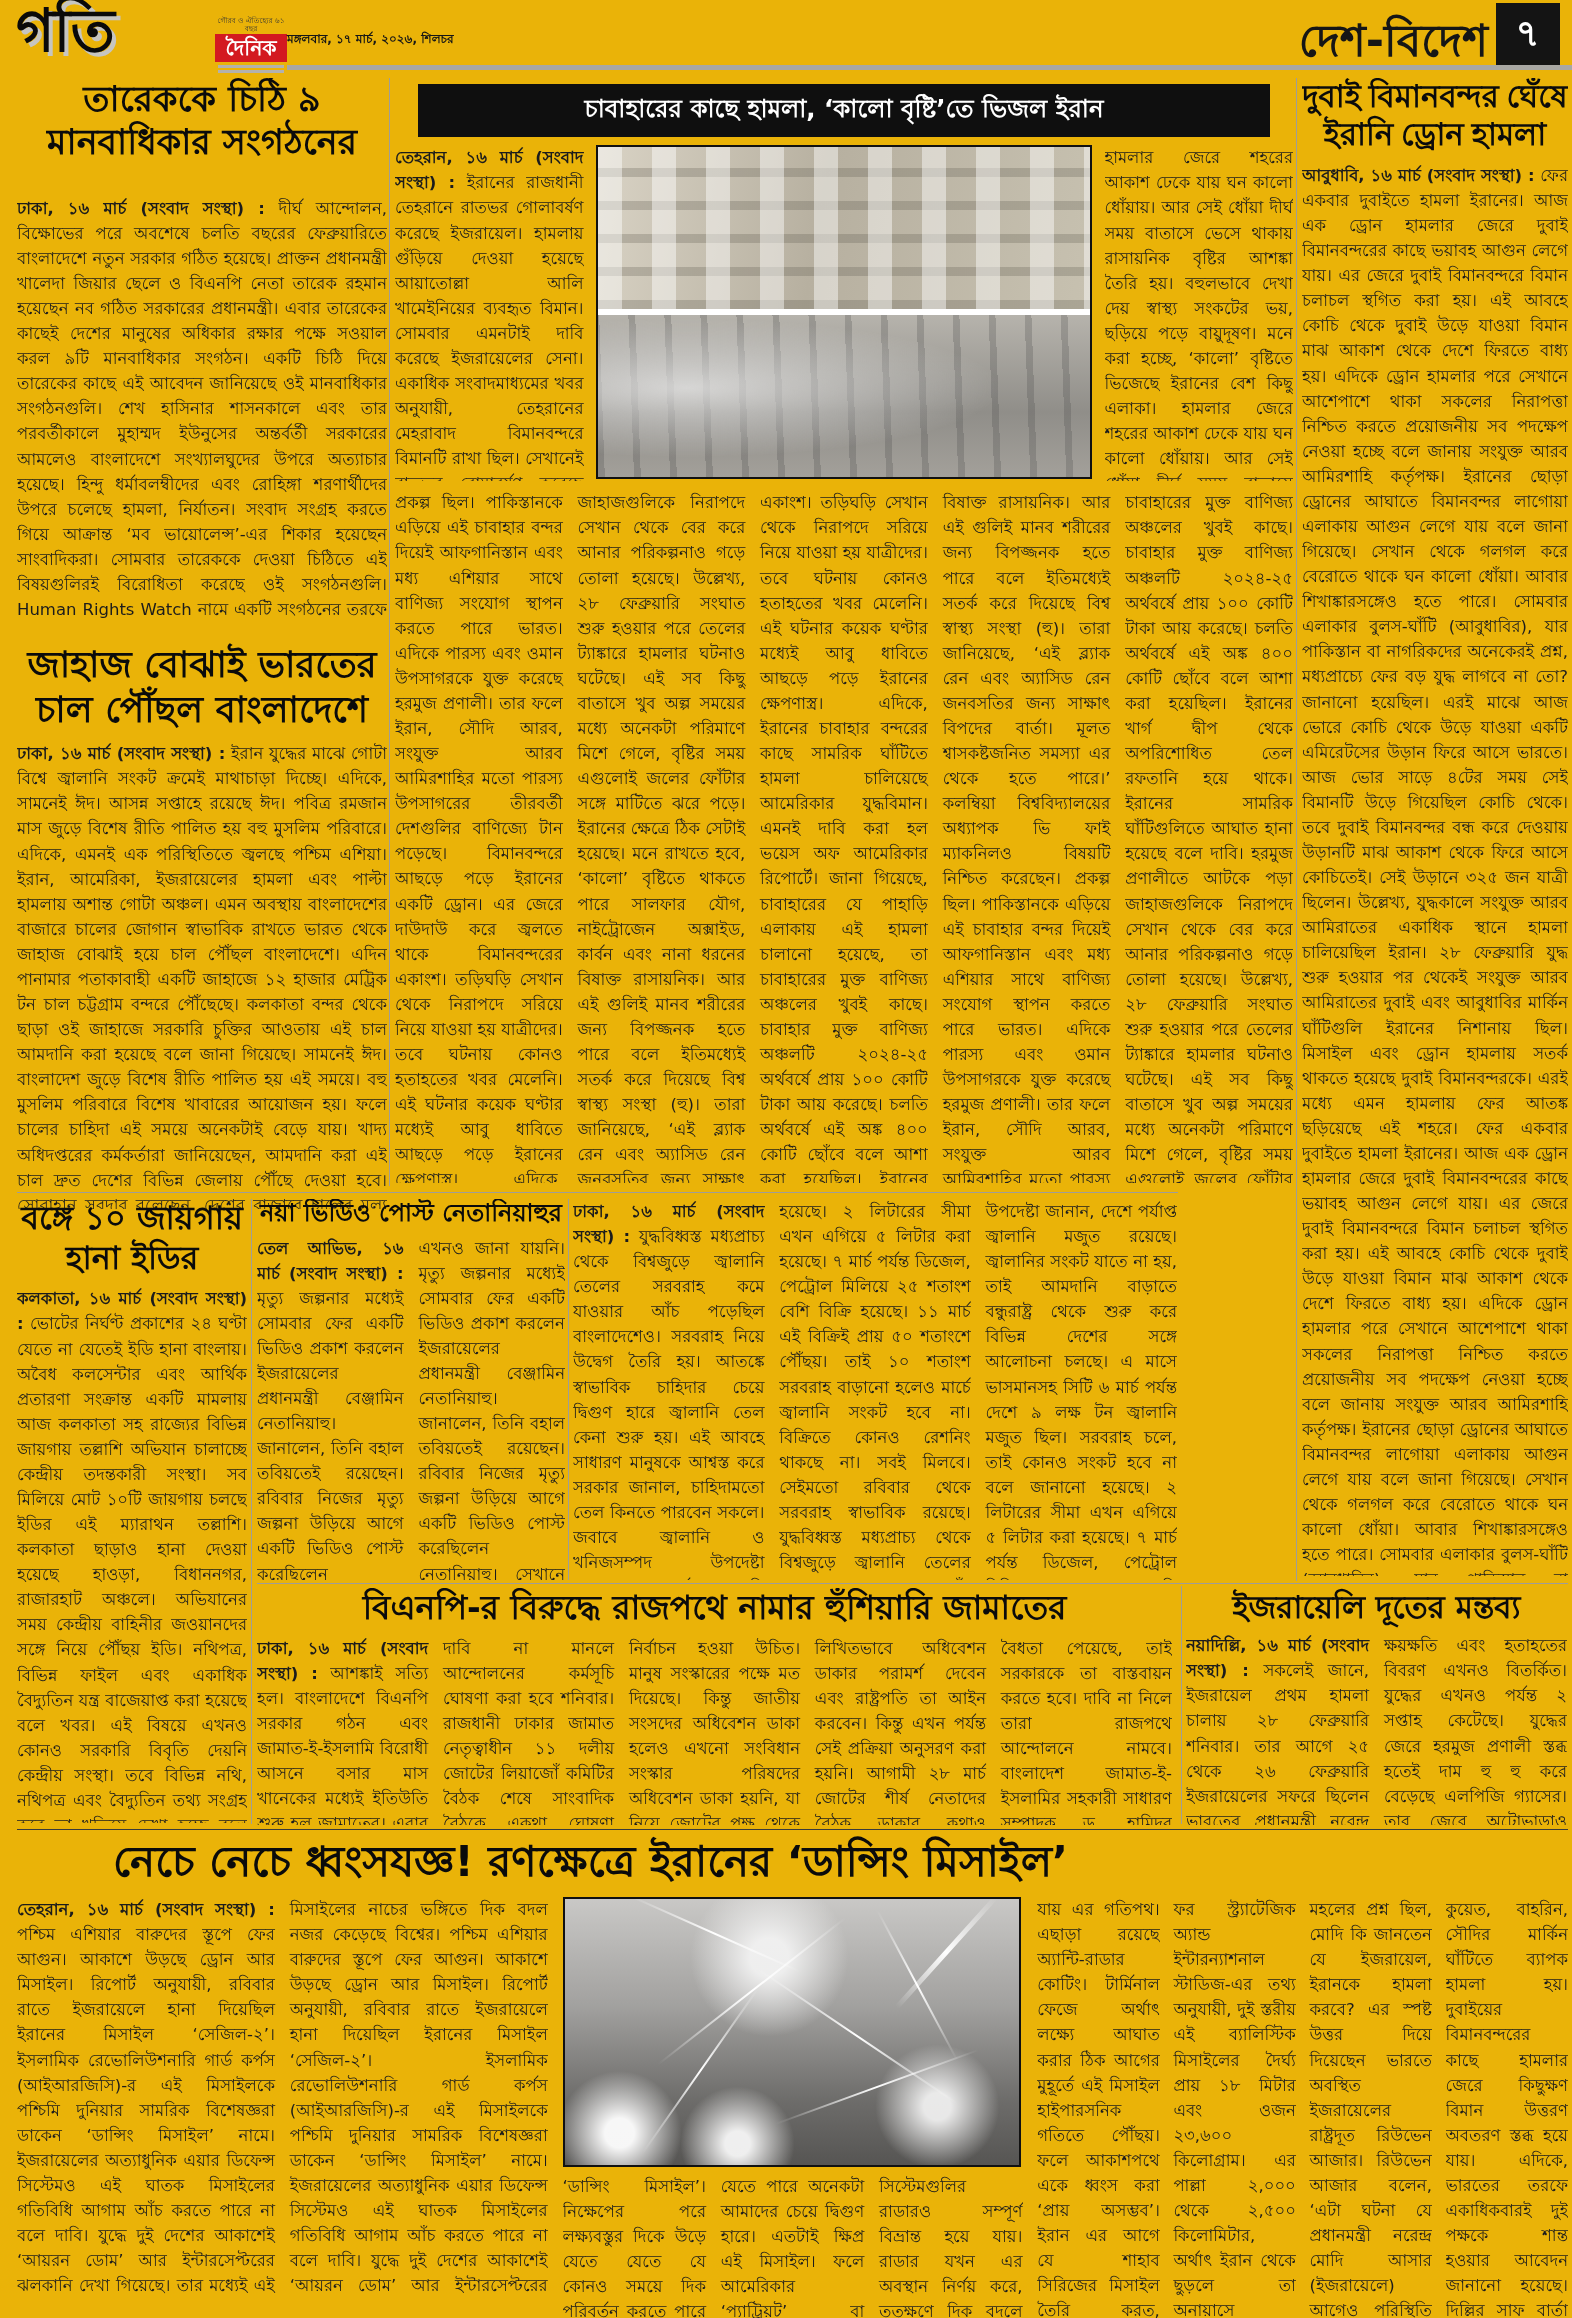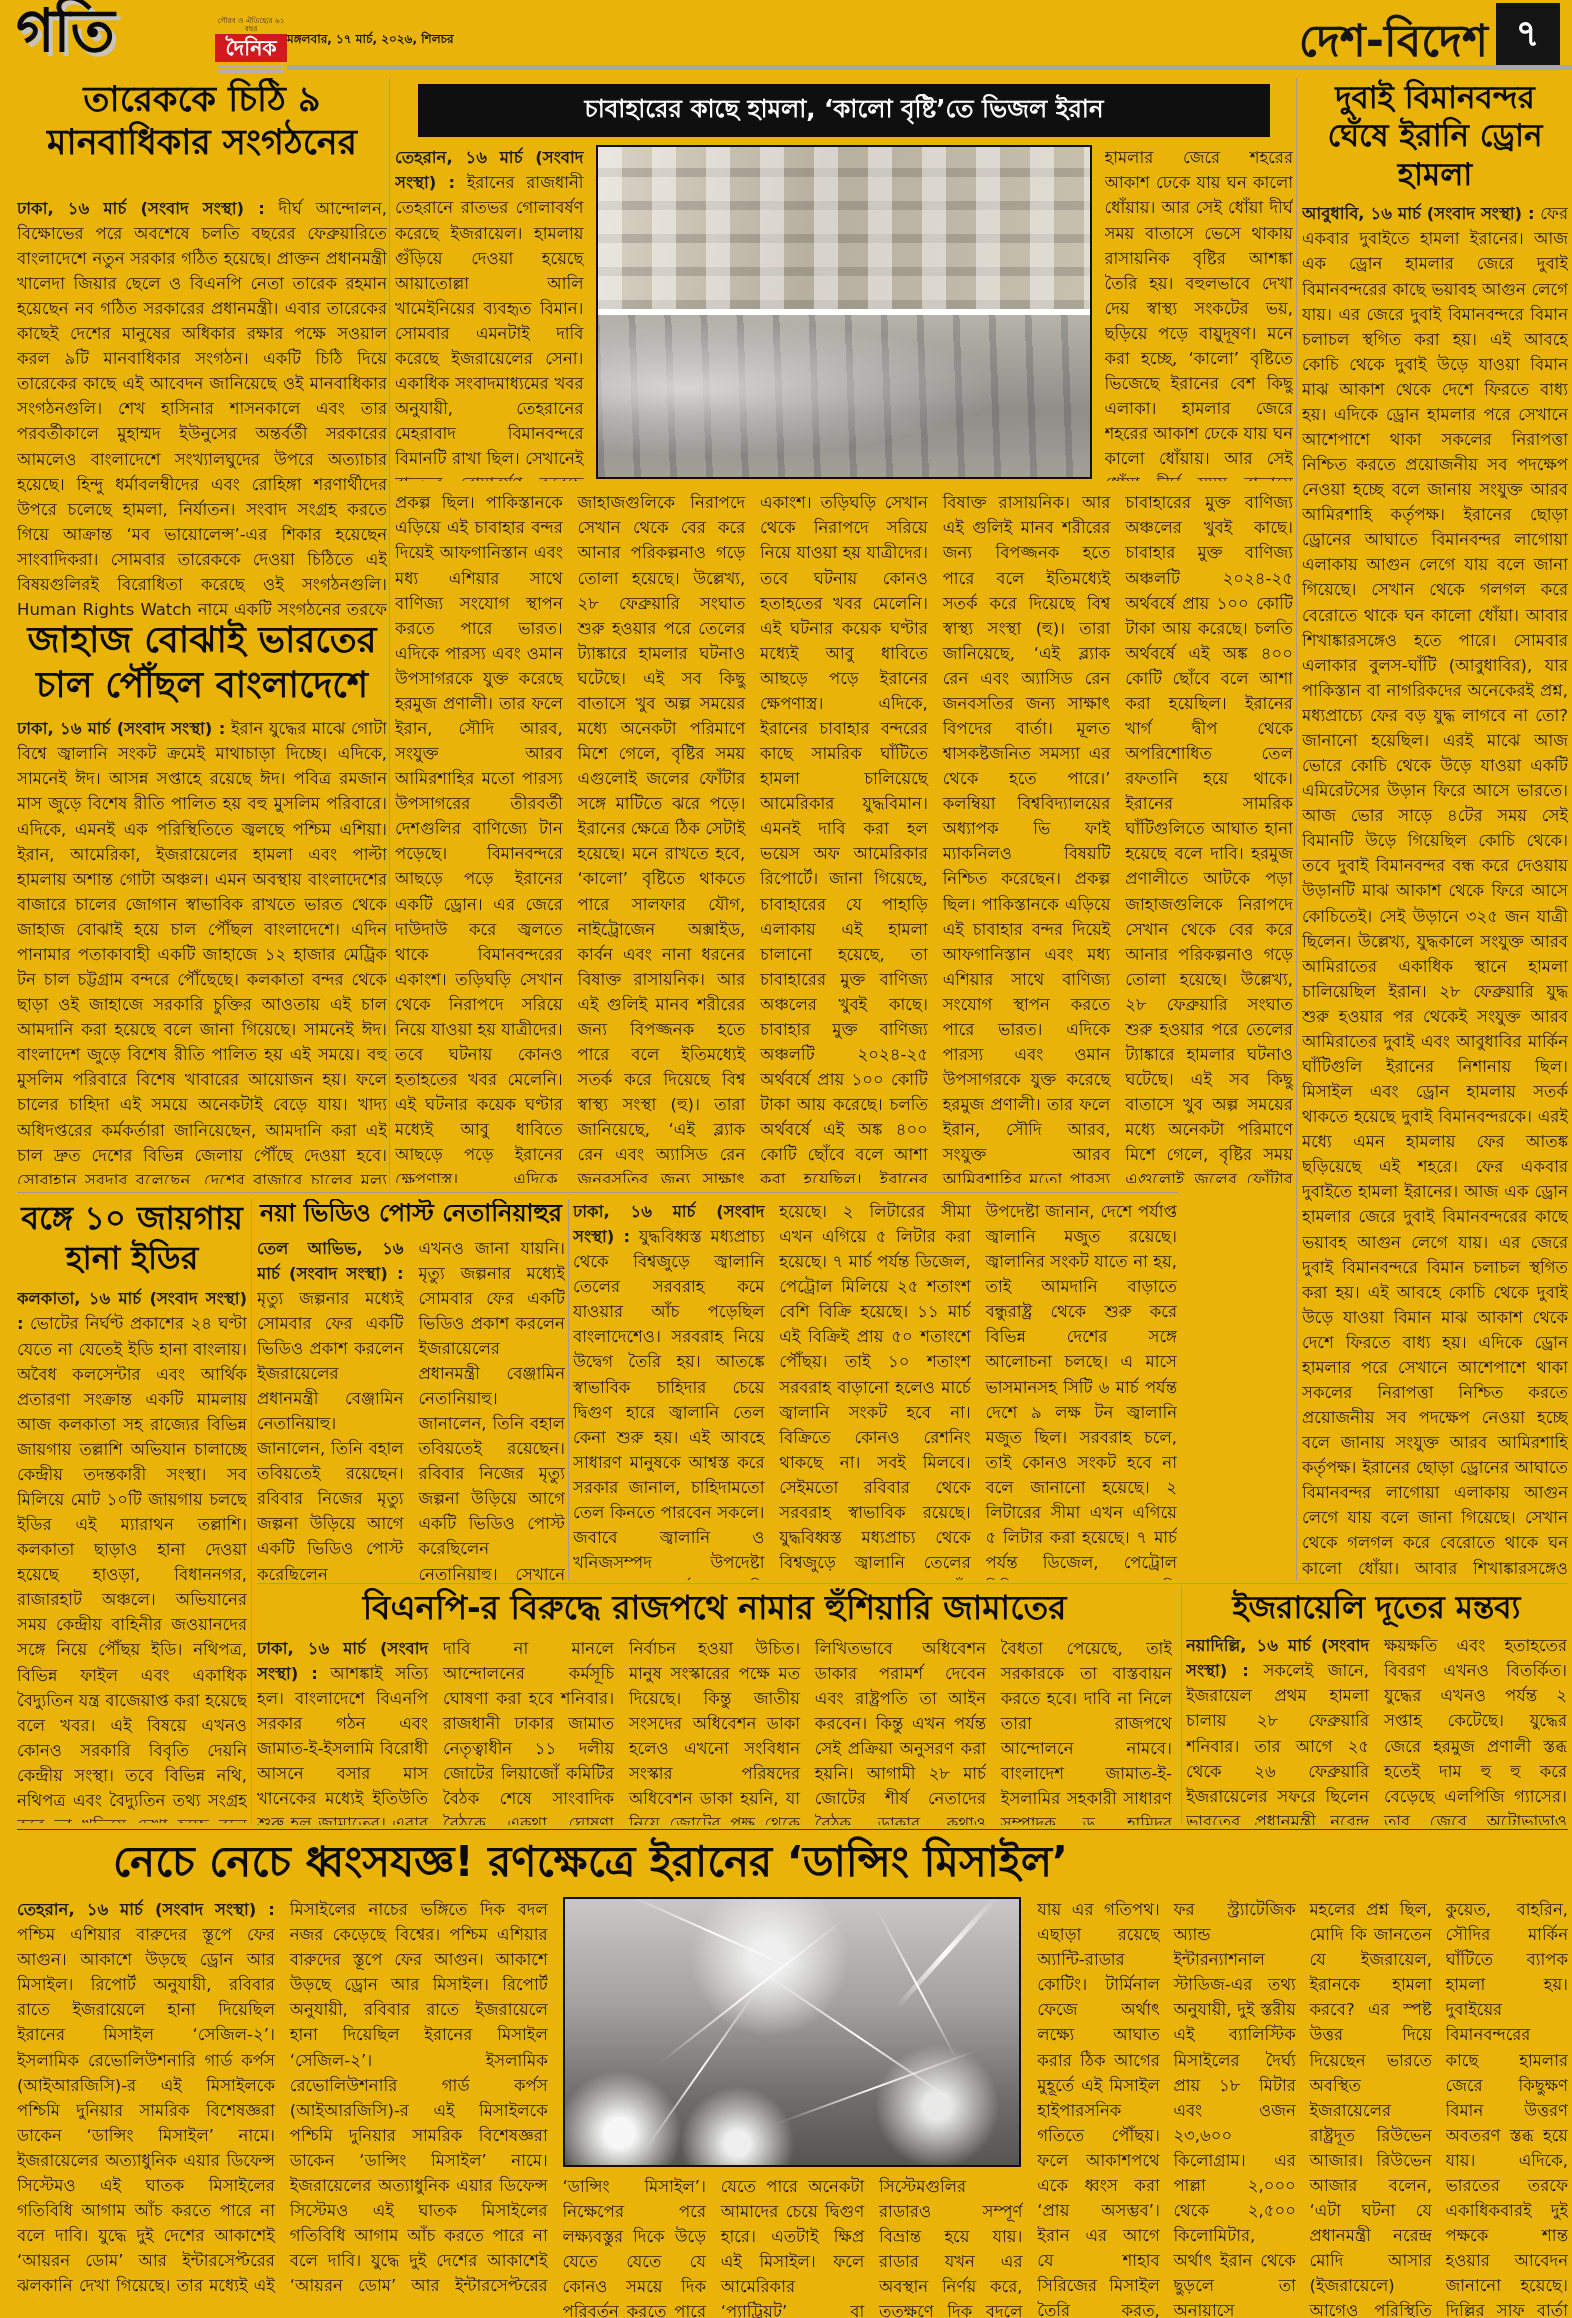--- a/index.html
+++ b/index.html
@@ -86,41 +86,41 @@
   <div class="vline" style="left:1181px;top:1586px;height:238px;"></div>
   <div class="hline" style="left:17px;top:1192px;width:1161px;height:0.6px;background:#9f9d98;"></div>
   <div class="hline" style="left:257px;top:1583px;width:1311px;height:0.6px;background:#9f9d98;"></div>
   <div class="hline" style="left:17px;top:1829px;width:1551px;"></div>
 
   <div class="art" style="left:17px;top:78px;width:370px;height:544px;gap:22px;">
     <div class="hl" style="font-size:35px;margin-bottom:9px;">তারেককে চিঠি ৯ মানবাধিকার সংগঠনের</div>
     <div class="body"><span class="dl">ঢাকা, ১৬ মার্চ (সংবাদ সংস্থা) :</span> <span>দীর্ঘ আন্দোলন, বিক্ষোভের পরে অবশেষে চলতি বছরের ফেব্রুয়ারিতে বাংলাদেশে নতুন সরকার গঠিত হয়েছে। প্রাক্তন প্রধানমন্ত্রী খালেদা জিয়ার ছেলে ও বিএনপি নেতা তারেক রহমান হয়েছেন নব গঠিত সরকারের প্রধানমন্ত্রী। এবার তারেকের কাছেই দেশের মানুষের অধিকার রক্ষার পক্ষে সওয়াল করল ৯টি মানবাধিকার সংগঠন। একটি চিঠি দিয়ে তারেকের কাছে এই আবেদন জানিয়েছে ওই মানবাধিকার সংগঠনগুলি। শেখ হাসিনার শাসনকালে এবং তার পরবর্তীকালে মুহাম্মদ ইউনুসের অন্তর্বর্তী সরকারের আমলেও বাংলাদেশে সংখ্যালঘুদের উপরে অত্যাচার হয়েছে। হিন্দু ধর্মাবলম্বীদের এবং রোহিঙ্গা শরণার্থীদের উপরে চলেছে হামলা, নির্যাতন। সংবাদ সংগ্রহ করতে গিয়ে আক্রান্ত ‘মব ভায়োলেন্স’-এর শিকার হয়েছেন সাংবাদিকরা। সোমবার তারেককে দেওয়া চিঠিতে এই বিষয়গুলিরই বিরোধিতা করেছে ওই সংগঠনগুলি। Human Rights Watch নামে একটি সংগঠনের তরফে দাবি করা হয়েছে, ‘শেখ হাসিনার সরকার কিংবা মুহাম্মদ ইউনুসের অন্তর্বর্তী সরকারের আমলে বাংলাদেশে সংখ্যালঘুরা চূড়ান্ত হিংসার শিকার হয়েছেন।’ Human Rights Watch-এর ডেপুটি চিফ মীনাক্ষী গাঙ্গুলি জানিয়েছেন, তারেক রহমানের সামনে দেশের আমূল পরিবর্তন করার সুযোগ রয়েছে। তারেকের কাছে নতুনভাবে সবকিছু শুরু করার সুযোগ রয়েছে বলেও দাবি করেছে এই মানবাধিকার সংগঠনগুলি। যে-বা যাঁরা ‘মব ভায়োলেন্স’-এর সঙ্গে যুক্ত তাদের বিরুদ্ধে ব্যবস্থা নেওয়ার দাবিও জানানো হয়েছে। পাশাপাশি, নির্ভয়ে মত প্রকাশের অধিকার, রাজনৈতিক বন্দিদের মুক্তি, হিন্দু-মুসলিম-সহ সমস্ত সম্প্রদায়ের মানুষের সমান অধিকার এবং নিরপেক্ষ ভোটের দাবি জানানো হয়েছে। এ ছাড়াও, আইনশৃঙ্খলা রক্ষার দাবিও করেছে ওই সংগঠনগুলি। দীর্ঘ আন্দোলন, বিক্ষোভের পরে অবশেষে চলতি বছরের ফেব্রুয়ারিতে বাংলাদেশে নতুন সরকার গঠিত হয়েছে। প্রাক্তন প্রধানমন্ত্রী খালেদা জিয়ার ছেলে ও বিএনপি নেতা তারেক রহমান হয়েছেন নব গঠিত সরকারের প্রধানমন্ত্রী। এবার তারেকের কাছেই দেশের মানুষের অধিকার রক্ষার পক্ষে সওয়াল করল ৯টি মানবাধিকার সংগঠন। একটি চিঠি দিয়ে তারেকের কাছে এই আবেদন জানিয়েছে ওই মানবাধিকার সংগঠনগুলি। শেখ হাসিনার শাসনকালে এবং তার পরবর্তীকালে মুহাম্মদ ইউনুসের অন্তর্বর্তী সরকারের আমলেও বাংলাদেশে সংখ্যালঘুদের উপরে অত্যাচার হয়েছে। হিন্দু ধর্মাবলম্বীদের এবং রোহিঙ্গা শরণার্থীদের উপরে চলেছে হামলা, নির্যাতন। সংবাদ সংগ্রহ করতে গিয়ে আক্রান্ত ‘মব ভায়োলেন্স’-এর শিকার হয়েছেন সাংবাদিকরা। সোমবার তারেককে দেওয়া চিঠিতে এই বিষয়গুলিরই বিরোধিতা করেছে ওই সংগঠনগুলি। Human Rights Watch নামে একটি সংগঠনের তরফে দাবি করা হয়েছে, ‘শেখ হাসিনার সরকার কিংবা মুহাম্মদ ইউনুসের অন্তর্বর্তী সরকারের আমলে বাংলাদেশে সংখ্যালঘুরা চূড়ান্ত হিংসার শিকার হয়েছেন।’ Human Rights Watch-এর ডেপুটি চিফ মীনাক্ষী গাঙ্গুলি জানিয়েছেন, তারেক রহমানের সামনে দেশের আমূল পরিবর্তন করার সুযোগ রয়েছে। তারেকের কাছে নতুনভাবে সবকিছু শুরু করার সুযোগ রয়েছে বলেও দাবি করেছে এই মানবাধিকার সংগঠনগুলি। যে-বা যাঁরা ‘মব ভায়োলেন্স’-এর সঙ্গে যুক্ত তাদের বিরুদ্ধে ব্যবস্থা নেওয়ার দাবিও জানানো হয়েছে। পাশাপাশি, নির্ভয়ে মত প্রকাশের অধিকার, রাজনৈতিক বন্দিদের মুক্তি, হিন্দু-মুসলিম-সহ সমস্ত সম্প্রদায়ের মানুষের সমান অধিকার এবং নিরপেক্ষ ভোটের দাবি জানানো হয়েছে। এ ছাড়াও, আইনশৃঙ্খলা রক্ষার দাবিও করেছে ওই সংগঠনগুলি।</span></div>
   </div>
 
-  <div class="art" style="left:17px;top:618px;width:370px;height:566px;justify-content:center;">
+  <div class="art" style="left:17px;top:643px;width:370px;height:566px;justify-content:center;">
     <div class="hl" style="font-size:36px;margin-bottom:9px;">জাহাজ বোঝাই ভারতের চাল পৌঁছল বাংলাদেশে</div>
     <div class="body"><span class="dl">ঢাকা, ১৬ মার্চ (সংবাদ সংস্থা) :</span> <span>ইরান যুদ্ধের মাঝে গোটা বিশ্বে জ্বালানি সংকট ক্রমেই মাথাচাড়া দিচ্ছে। এদিকে, সামনেই ঈদ। আসন্ন সপ্তাহে রয়েছে ঈদ। পবিত্র রমজান মাস জুড়ে বিশেষ রীতি পালিত হয় বহু মুসলিম পরিবারে। এদিকে, এমনই এক পরিস্থিতিতে জ্বলছে পশ্চিম এশিয়া। ইরান, আমেরিকা, ইজরায়েলের হামলা এবং পাল্টা হামলায় অশান্ত গোটা অঞ্চল। এমন অবস্থায় বাংলাদেশের বাজারে চালের জোগান স্বাভাবিক রাখতে ভারত থেকে জাহাজ বোঝাই হয়ে চাল পৌঁছল বাংলাদেশে। এদিন পানামার পতাকাবাহী একটি জাহাজে ১২ হাজার মেট্রিক টন চাল চট্টগ্রাম বন্দরে পৌঁছেছে। কলকাতা বন্দর থেকে ছাড়া ওই জাহাজে সরকারি চুক্তির আওতায় এই চাল আমদানি করা হয়েছে বলে জানা গিয়েছে। সামনেই ঈদ। বাংলাদেশ জুড়ে বিশেষ রীতি পালিত হয় এই সময়ে। বহু মুসলিম পরিবারে বিশেষ খাবারের আয়োজন হয়। ফলে চালের চাহিদা এই সময়ে অনেকটাই বেড়ে যায়। খাদ্য অধিদপ্তরের কর্মকর্তারা জানিয়েছেন, আমদানি করা এই চাল দ্রুত দেশের বিভিন্ন জেলায় পৌঁছে দেওয়া হবে। সোবাহান সরদার বলেছেন, দেশের বাজারে চালের মূল্য স্থিতিশীল রাখতে এবং সরবরাহ বাড়াতে ভারত থেকে সরকারি ও বেসরকারি পর্যায়ে বিপুল পরিমাণ চাল আমদানি শুরু হয়েছে। ইরান যুদ্ধের মাঝে গোটা বিশ্বে জ্বালানি সংকট ক্রমেই মাথাচাড়া দিচ্ছে। এদিকে, সামনেই ঈদ। আসন্ন সপ্তাহে রয়েছে ঈদ। পবিত্র রমজান মাস জুড়ে বিশেষ রীতি পালিত হয় বহু মুসলিম পরিবারে। এদিকে, এমনই এক পরিস্থিতিতে জ্বলছে পশ্চিম এশিয়া। ইরান, আমেরিকা, ইজরায়েলের হামলা এবং পাল্টা হামলায় অশান্ত গোটা অঞ্চল। এমন অবস্থায় বাংলাদেশের বাজারে চালের জোগান স্বাভাবিক রাখতে ভারত থেকে জাহাজ বোঝাই হয়ে চাল পৌঁছল বাংলাদেশে। এদিন পানামার পতাকাবাহী একটি জাহাজে ১২ হাজার মেট্রিক টন চাল চট্টগ্রাম বন্দরে পৌঁছেছে। কলকাতা বন্দর থেকে ছাড়া ওই জাহাজে সরকারি চুক্তির আওতায় এই চাল আমদানি করা হয়েছে বলে জানা গিয়েছে। সামনেই ঈদ। বাংলাদেশ জুড়ে বিশেষ রীতি পালিত হয় এই সময়ে। বহু মুসলিম পরিবারে বিশেষ খাবারের আয়োজন হয়। ফলে চালের চাহিদা এই সময়ে অনেকটাই বেড়ে যায়। খাদ্য অধিদপ্তরের কর্মকর্তারা জানিয়েছেন, আমদানি করা এই চাল দ্রুত দেশের বিভিন্ন জেলায় পৌঁছে দেওয়া হবে। সোবাহান সরদার বলেছেন, দেশের বাজারে চালের মূল্য স্থিতিশীল রাখতে এবং সরবরাহ বাড়াতে ভারত থেকে সরকারি ও বেসরকারি পর্যায়ে বিপুল পরিমাণ চাল আমদানি শুরু হয়েছে।</span></div>
   </div>
 
   <div class="art" style="left:395px;top:78px;width:898px;height:1105px;">
     <div class="subbar">চাবাহারের কাছে হামলা, ‘কালো বৃষ্টি’তে ভিজল ইরান</div>
     <div class="teh-row">
       <div class="body teh-colA"><span class="dl">তেহরান, ১৬ মার্চ (সংবাদ সংস্থা) :</span> <span>ইরানের রাজধানী তেহরানে রাতভর গোলাবর্ষণ করেছে ইজরায়েল। হামলায় গুঁড়িয়ে দেওয়া হয়েছে আয়াতোল্লা আলি খামেইনিয়ের ব্যবহৃত বিমান। সোমবার এমনটাই দাবি করেছে ইজরায়েলের সেনা। একাধিক সংবাদমাধ্যমের খবর অনুযায়ী, তেহরানের মেহরাবাদ বিমানবন্দরে বিমানটি রাখা ছিল। সেখানেই রাতভর বোমাবর্ষণ করেছে ইজরায়েল। তাতেই গুঁড়িয়ে গিয়েছে বিমানটি। উল্লেখ্য, মেহরাবাদ হল তেহরানের প্রাচীনতম বিমানবন্দরগুলির মধ্যে একটি। সামরিক এবং অসামরিক দুই ধরনের বিমানই এখানে ওঠা নামা করতে পারে। এটি ইরানের ব্যস্ততম বিমানবন্দর বলেও পরিচিত। তবে এই ঘটনায় আর কী কী ক্ষয়ক্ষতি হয়েছে, তা এখনও জানা যায়নি।</span></div>
       <div class="photo-sat">
         <div class="sat-top"></div>
         <div class="sat-gap"></div>
         <div class="sat-bot"></div>
       </div>
       <div class="body teh-colB"><span>হামলার জেরে শহরের আকাশ ঢেকে যায় ঘন কালো ধোঁয়ায়। আর সেই ধোঁয়া দীর্ঘ সময় বাতাসে ভেসে থাকায় রাসায়নিক বৃষ্টির আশঙ্কা তৈরি হয়। বহুলভাবে দেখা দেয় স্বাস্থ্য সংকটের ভয়, ছড়িয়ে পড়ে বায়ুদূষণ। মনে করা হচ্ছে, ‘কালো’ বৃষ্টিতে ভিজেছে ইরানের বেশ কিছু এলাকা। হামলার জেরে শহরের আকাশ ঢেকে যায় ঘন কালো ধোঁয়ায়। আর সেই ধোঁয়া দীর্ঘ সময় বাতাসে ভেসে থাকায় রাসায়নিক বৃষ্টির আশঙ্কা তৈরি হয়। বহুলভাবে দেখা দেয় স্বাস্থ্য সংকটের ভয়, ছড়িয়ে পড়ে বায়ুদূষণ। মনে করা হচ্ছে, ‘কালো’ বৃষ্টিতে ভিজেছে ইরানের বেশ কিছু এলাকা। হামলার জেরে শহরের আকাশ ঢেকে যায় ঘন কালো ধোঁয়ায়। আর সেই ধোঁয়া দীর্ঘ সময় বাতাসে ভেসে থাকায় রাসায়নিক বৃষ্টির আশঙ্কা তৈরি হয়। বহুলভাবে দেখা দেয় স্বাস্থ্য সংকটের ভয়, ছড়িয়ে পড়ে বায়ুদূষণ। মনে করা হচ্ছে, ‘কালো’ বৃষ্টিতে ভিজেছে ইরানের বেশ কিছু এলাকা।</span></div>
     </div>
     <div class="body cols5" style="margin-top:9px;"><span>প্রকল্প ছিল। পাকিস্তানকে এড়িয়ে এই চাবাহার বন্দর দিয়েই আফগানিস্তান এবং মধ্য এশিয়ার সাথে বাণিজ্য সংযোগ স্থাপন করতে পারে ভারত। এদিকে পারস্য এবং ওমান উপসাগরকে যুক্ত করেছে হরমুজ প্রণালী। তার ফলে ইরান, সৌদি আরব, সংযুক্ত আরব আমিরশাহির মতো পারস্য উপসাগরের তীরবর্তী দেশগুলির বাণিজ্যে টান পড়েছে। বিমানবন্দরে আছড়ে পড়ে ইরানের একটি ড্রোন। এর জেরে দাউদাউ করে জ্বলতে থাকে বিমানবন্দরের একাংশ। তড়িঘড়ি সেখান থেকে নিরাপদে সরিয়ে নিয়ে যাওয়া হয় যাত্রীদের। তবে ঘটনায় কোনও হতাহতের খবর মেলেনি। এই ঘটনার কয়েক ঘণ্টার মধ্যেই আবু ধাবিতে আছড়ে পড়ে ইরানের ক্ষেপণাস্ত্র। এদিকে, ইরানের চাবাহার বন্দরের কাছে সামরিক ঘাঁটিতে হামলা চালিয়েছে আমেরিকার যুদ্ধবিমান। এমনই দাবি করা হল ভয়েস অফ আমেরিকার রিপোর্টে। জানা গিয়েছে, চাবাহারের যে পাহাড়ি এলাকায় এই হামলা চালানো হয়েছে, তা চাবাহারের মুক্ত বাণিজ্য অঞ্চলের খুবই কাছে। চাবাহার মুক্ত বাণিজ্য অঞ্চলটি ২০২৪-২৫ অর্থবর্ষে প্রায় ১০০ কোটি টাকা আয় করেছে। চলতি অর্থবর্ষে এই অঙ্ক ৪০০ কোটি ছোঁবে বলে আশা করা হয়েছিল। ইরানের খার্গ দ্বীপ থেকে অপরিশোধিত তেল রফতানি হয়ে থাকে। ইরানের সামরিক ঘাঁটিগুলিতে আঘাত হানা হয়েছে বলে দাবি। হরমুজ প্রণালীতে আটকে পড়া জাহাজগুলিকে নিরাপদে সেখান থেকে বের করে আনার পরিকল্পনাও গড়ে তোলা হয়েছে। উল্লেখ্য, ২৮ ফেব্রুয়ারি সংঘাত শুরু হওয়ার পরে তেলের ট্যাঙ্কারে হামলার ঘটনাও ঘটেছে। এই সব কিছু বাতাসে খুব অল্প সময়ের মধ্যে অনেকটা পরিমাণে মিশে গেলে, বৃষ্টির সময় এগুলোই জলের ফোঁটার সঙ্গে মাটিতে ঝরে পড়ে। ইরানের ক্ষেত্রে ঠিক সেটাই হয়েছে। মনে রাখতে হবে, ‘কালো’ বৃষ্টিতে থাকতে পারে সালফার যৌগ, নাইট্রোজেন অক্সাইড, কার্বন এবং নানা ধরনের বিষাক্ত রাসায়নিক। আর এই গুলিই মানব শরীরের জন্য বিপজ্জনক হতে পারে বলে ইতিমধ্যেই সতর্ক করে দিয়েছে বিশ্ব স্বাস্থ্য সংস্থা (হু)। তারা জানিয়েছে, ‘এই ব্ল্যাক রেন এবং অ্যাসিড রেন জনবসতির জন্য সাক্ষাৎ বিপদের বার্তা। মূলত শ্বাসকষ্টজনিত সমস্যা এর থেকে হতে পারে।’ কলম্বিয়া বিশ্ববিদ্যালয়ের অধ্যাপক ভি ফাই ম্যাকনিলও বিষয়টি নিশ্চিত করেছেন। প্রকল্প ছিল। পাকিস্তানকে এড়িয়ে এই চাবাহার বন্দর দিয়েই আফগানিস্তান এবং মধ্য এশিয়ার সাথে বাণিজ্য সংযোগ স্থাপন করতে পারে ভারত। এদিকে পারস্য এবং ওমান উপসাগরকে যুক্ত করেছে হরমুজ প্রণালী। তার ফলে ইরান, সৌদি আরব, সংযুক্ত আরব আমিরশাহির মতো পারস্য উপসাগরের তীরবর্তী দেশগুলির বাণিজ্যে টান পড়েছে। বিমানবন্দরে আছড়ে পড়ে ইরানের একটি ড্রোন। এর জেরে দাউদাউ করে জ্বলতে থাকে বিমানবন্দরের একাংশ। তড়িঘড়ি সেখান থেকে নিরাপদে সরিয়ে নিয়ে যাওয়া হয় যাত্রীদের। তবে ঘটনায় কোনও হতাহতের খবর মেলেনি। এই ঘটনার কয়েক ঘণ্টার মধ্যেই আবু ধাবিতে আছড়ে পড়ে ইরানের ক্ষেপণাস্ত্র। এদিকে, ইরানের চাবাহার বন্দরের কাছে সামরিক ঘাঁটিতে হামলা চালিয়েছে আমেরিকার যুদ্ধবিমান। এমনই দাবি করা হল ভয়েস অফ আমেরিকার রিপোর্টে। জানা গিয়েছে, চাবাহারের যে পাহাড়ি এলাকায় এই হামলা চালানো হয়েছে, তা চাবাহারের মুক্ত বাণিজ্য অঞ্চলের খুবই কাছে। চাবাহার মুক্ত বাণিজ্য অঞ্চলটি ২০২৪-২৫ অর্থবর্ষে প্রায় ১০০ কোটি টাকা আয় করেছে। চলতি অর্থবর্ষে এই অঙ্ক ৪০০ কোটি ছোঁবে বলে আশা করা হয়েছিল। ইরানের খার্গ দ্বীপ থেকে অপরিশোধিত তেল রফতানি হয়ে থাকে। ইরানের সামরিক ঘাঁটিগুলিতে আঘাত হানা হয়েছে বলে দাবি। হরমুজ প্রণালীতে আটকে পড়া জাহাজগুলিকে নিরাপদে সেখান থেকে বের করে আনার পরিকল্পনাও গড়ে তোলা হয়েছে। উল্লেখ্য, ২৮ ফেব্রুয়ারি সংঘাত শুরু হওয়ার পরে তেলের ট্যাঙ্কারে হামলার ঘটনাও ঘটেছে। এই সব কিছু বাতাসে খুব অল্প সময়ের মধ্যে অনেকটা পরিমাণে মিশে গেলে, বৃষ্টির সময় এগুলোই জলের ফোঁটার সঙ্গে মাটিতে ঝরে পড়ে। ইরানের ক্ষেত্রে ঠিক সেটাই হয়েছে। মনে রাখতে হবে, ‘কালো’ বৃষ্টিতে থাকতে পারে সালফার যৌগ, নাইট্রোজেন অক্সাইড, কার্বন এবং নানা ধরনের বিষাক্ত রাসায়নিক। আর এই গুলিই মানব শরীরের জন্য বিপজ্জনক হতে পারে বলে ইতিমধ্যেই সতর্ক করে দিয়েছে বিশ্ব স্বাস্থ্য সংস্থা (হু)। তারা জানিয়েছে, ‘এই ব্ল্যাক রেন এবং অ্যাসিড রেন জনবসতির জন্য সাক্ষাৎ বিপদের বার্তা। মূলত শ্বাসকষ্টজনিত সমস্যা এর থেকে হতে পারে।’ কলম্বিয়া বিশ্ববিদ্যালয়ের অধ্যাপক ভি ফাই ম্যাকনিলও বিষয়টি নিশ্চিত করেছেন। প্রকল্প ছিল। পাকিস্তানকে এড়িয়ে এই চাবাহার বন্দর দিয়েই আফগানিস্তান এবং মধ্য এশিয়ার সাথে বাণিজ্য সংযোগ স্থাপন করতে পারে ভারত। এদিকে পারস্য এবং ওমান উপসাগরকে যুক্ত করেছে হরমুজ প্রণালী। তার ফলে ইরান, সৌদি আরব, সংযুক্ত আরব আমিরশাহির মতো পারস্য উপসাগরের তীরবর্তী দেশগুলির বাণিজ্যে টান পড়েছে। বিমানবন্দরে আছড়ে পড়ে ইরানের একটি ড্রোন। এর জেরে দাউদাউ করে জ্বলতে থাকে বিমানবন্দরের একাংশ। তড়িঘড়ি সেখান থেকে নিরাপদে সরিয়ে নিয়ে যাওয়া হয় যাত্রীদের। তবে ঘটনায় কোনও হতাহতের খবর মেলেনি। এই ঘটনার কয়েক ঘণ্টার মধ্যেই আবু ধাবিতে আছড়ে পড়ে ইরানের ক্ষেপণাস্ত্র। এদিকে, ইরানের চাবাহার বন্দরের কাছে সামরিক ঘাঁটিতে হামলা চালিয়েছে আমেরিকার যুদ্ধবিমান। এমনই দাবি করা হল ভয়েস অফ আমেরিকার রিপোর্টে। জানা গিয়েছে, চাবাহারের যে পাহাড়ি এলাকায় এই হামলা চালানো হয়েছে, তা চাবাহারের মুক্ত বাণিজ্য অঞ্চলের খুবই কাছে। চাবাহার মুক্ত বাণিজ্য অঞ্চলটি ২০২৪-২৫ অর্থবর্ষে প্রায় ১০০ কোটি টাকা আয় করেছে। চলতি অর্থবর্ষে এই অঙ্ক ৪০০ কোটি ছোঁবে বলে আশা করা হয়েছিল। ইরানের খার্গ দ্বীপ থেকে অপরিশোধিত তেল রফতানি হয়ে থাকে। ইরানের সামরিক ঘাঁটিগুলিতে আঘাত হানা হয়েছে বলে দাবি। হরমুজ প্রণালীতে আটকে পড়া জাহাজগুলিকে নিরাপদে সেখান থেকে বের করে আনার পরিকল্পনাও গড়ে তোলা হয়েছে। উল্লেখ্য, ২৮ ফেব্রুয়ারি সংঘাত শুরু হওয়ার পরে তেলের ট্যাঙ্কারে হামলার ঘটনাও ঘটেছে। এই সব কিছু বাতাসে খুব অল্প সময়ের মধ্যে অনেকটা পরিমাণে মিশে গেলে, বৃষ্টির সময় এগুলোই জলের ফোঁটার সঙ্গে মাটিতে ঝরে পড়ে। ইরানের ক্ষেত্রে ঠিক সেটাই হয়েছে। মনে রাখতে হবে, ‘কালো’ বৃষ্টিতে থাকতে পারে সালফার যৌগ, নাইট্রোজেন অক্সাইড, কার্বন এবং নানা ধরনের বিষাক্ত রাসায়নিক। আর এই গুলিই মানব শরীরের জন্য বিপজ্জনক হতে পারে বলে ইতিমধ্যেই সতর্ক করে দিয়েছে বিশ্ব স্বাস্থ্য সংস্থা (হু)। তারা জানিয়েছে, ‘এই ব্ল্যাক রেন এবং অ্যাসিড রেন জনবসতির জন্য সাক্ষাৎ বিপদের বার্তা। মূলত শ্বাসকষ্টজনিত সমস্যা এর থেকে হতে পারে।’ কলম্বিয়া বিশ্ববিদ্যালয়ের অধ্যাপক ভি ফাই ম্যাকনিলও বিষয়টি নিশ্চিত করেছেন।</span></div>
   </div>
 
   <div class="art" style="left:1302px;top:78px;width:266px;height:1498px;">
-    <div class="hl" style="font-size:31px;margin-bottom:8px;">দুবাই বিমানবন্দর ঘেঁষে ইরানি ড্রোন হামলা</div>
+    <div class="hl" style="font-size:31px;margin-bottom:8px;font-family:Liberation Serif, serif;">দুবাই বিমানবন্দর ঘেঁষে ইরানি ড্রোন হামলা</div>
     <div class="body"><span class="dl">আবুধাবি, ১৬ মার্চ (সংবাদ সংস্থা) :</span> <span>ফের একবার দুবাইতে হামলা ইরানের। আজ এক ড্রোন হামলার জেরে দুবাই বিমানবন্দরের কাছে ভয়াবহ আগুন লেগে যায়। এর জেরে দুবাই বিমানবন্দরে বিমান চলাচল স্থগিত করা হয়। এই আবহে কোচি থেকে দুবাই উড়ে যাওয়া বিমান মাঝ আকাশ থেকে দেশে ফিরতে বাধ্য হয়। এদিকে ড্রোন হামলার পরে সেখানে আশেপাশে থাকা সকলের নিরাপত্তা নিশ্চিত করতে প্রয়োজনীয় সব পদক্ষেপ নেওয়া হচ্ছে বলে জানায় সংযুক্ত আরব আমিরশাহি কর্তৃপক্ষ। ইরানের ছোড়া ড্রোনের আঘাতে বিমানবন্দর লাগোয়া এলাকায় আগুন লেগে যায় বলে জানা গিয়েছে। সেখান থেকে গলগল করে বেরোতে থাকে ঘন কালো ধোঁয়া। আবার শিখাঙ্কারসঙ্গেও হতে পারে। সোমবার এলাকার বুলস-ঘাঁটি (আবুধাবির), যার পাকিস্তান বা নাগরিকদের অনেকেরই প্রশ্ন, মধ্যপ্রাচ্যে ফের বড় যুদ্ধ লাগবে না তো? জানানো হয়েছিল। এরই মাঝে আজ ভোরে কোচি থেকে উড়ে যাওয়া একটি এমিরেটসের উড়ান ফিরে আসে ভারতে। আজ ভোর সাড়ে ৪টের সময় সেই বিমানটি উড়ে গিয়েছিল কোচি থেকে। তবে দুবাই বিমানবন্দর বন্ধ করে দেওয়ায় উড়ানটি মাঝ আকাশ থেকে ফিরে আসে কোচিতেই। সেই উড়ানে ৩২৫ জন যাত্রী ছিলেন। উল্লেখ্য, যুদ্ধকালে সংযুক্ত আরব আমিরাতের একাধিক স্থানে হামলা চালিয়েছিল ইরান। ২৮ ফেব্রুয়ারি যুদ্ধ শুরু হওয়ার পর থেকেই সংযুক্ত আরব আমিরাতের দুবাই এবং আবুধাবির মার্কিন ঘাঁটিগুলি ইরানের নিশানায় ছিল। মিসাইল এবং ড্রোন হামলায় সতর্ক থাকতে হয়েছে দুবাই বিমানবন্দরকে। এরই মধ্যে এমন হামলায় ফের আতঙ্ক ছড়িয়েছে এই শহরে। ফের একবার দুবাইতে হামলা ইরানের। আজ এক ড্রোন হামলার জেরে দুবাই বিমানবন্দরের কাছে ভয়াবহ আগুন লেগে যায়। এর জেরে দুবাই বিমানবন্দরে বিমান চলাচল স্থগিত করা হয়। এই আবহে কোচি থেকে দুবাই উড়ে যাওয়া বিমান মাঝ আকাশ থেকে দেশে ফিরতে বাধ্য হয়। এদিকে ড্রোন হামলার পরে সেখানে আশেপাশে থাকা সকলের নিরাপত্তা নিশ্চিত করতে প্রয়োজনীয় সব পদক্ষেপ নেওয়া হচ্ছে বলে জানায় সংযুক্ত আরব আমিরশাহি কর্তৃপক্ষ। ইরানের ছোড়া ড্রোনের আঘাতে বিমানবন্দর লাগোয়া এলাকায় আগুন লেগে যায় বলে জানা গিয়েছে। সেখান থেকে গলগল করে বেরোতে থাকে ঘন কালো ধোঁয়া। আবার শিখাঙ্কারসঙ্গেও হতে পারে। সোমবার এলাকার বুলস-ঘাঁটি (আবুধাবির), যার পাকিস্তান বা নাগরিকদের অনেকেরই প্রশ্ন, মধ্যপ্রাচ্যে ফের বড় যুদ্ধ লাগবে না তো? জানানো হয়েছিল। এরই মাঝে আজ ভোরে কোচি থেকে উড়ে যাওয়া একটি এমিরেটসের উড়ান ফিরে আসে ভারতে। আজ ভোর সাড়ে ৪টের সময় সেই বিমানটি উড়ে গিয়েছিল কোচি থেকে। তবে দুবাই বিমানবন্দর বন্ধ করে দেওয়ায় উড়ানটি মাঝ আকাশ থেকে ফিরে আসে কোচিতেই। সেই উড়ানে ৩২৫ জন যাত্রী ছিলেন। উল্লেখ্য, যুদ্ধকালে সংযুক্ত আরব আমিরাতের একাধিক স্থানে হামলা চালিয়েছিল ইরান। ২৮ ফেব্রুয়ারি যুদ্ধ শুরু হওয়ার পর থেকেই সংযুক্ত আরব আমিরাতের দুবাই এবং আবুধাবির মার্কিন ঘাঁটিগুলি ইরানের নিশানায় ছিল। মিসাইল এবং ড্রোন হামলায় সতর্ক থাকতে হয়েছে দুবাই বিমানবন্দরকে। এরই মধ্যে এমন হামলায় ফের আতঙ্ক ছড়িয়েছে এই শহরে। ফের একবার দুবাইতে হামলা ইরানের। আজ এক ড্রোন হামলার জেরে দুবাই বিমানবন্দরের কাছে ভয়াবহ আগুন লেগে যায়। এর জেরে দুবাই বিমানবন্দরে বিমান চলাচল স্থগিত করা হয়। এই আবহে কোচি থেকে দুবাই উড়ে যাওয়া বিমান মাঝ আকাশ থেকে দেশে ফিরতে বাধ্য হয়। এদিকে ড্রোন হামলার পরে সেখানে আশেপাশে থাকা সকলের নিরাপত্তা নিশ্চিত করতে প্রয়োজনীয় সব পদক্ষেপ নেওয়া হচ্ছে বলে জানায় সংযুক্ত আরব আমিরশাহি কর্তৃপক্ষ। ইরানের ছোড়া ড্রোনের আঘাতে বিমানবন্দর লাগোয়া এলাকায় আগুন লেগে যায় বলে জানা গিয়েছে। সেখান থেকে গলগল করে বেরোতে থাকে ঘন কালো ধোঁয়া। আবার শিখাঙ্কারসঙ্গেও হতে পারে। সোমবার এলাকার বুলস-ঘাঁটি (আবুধাবির), যার পাকিস্তান বা নাগরিকদের অনেকেরই প্রশ্ন, মধ্যপ্রাচ্যে ফের বড় যুদ্ধ লাগবে না তো? জানানো হয়েছিল। এরই মাঝে আজ ভোরে কোচি থেকে উড়ে যাওয়া একটি এমিরেটসের উড়ান ফিরে আসে ভারতে। আজ ভোর সাড়ে ৪টের সময় সেই বিমানটি উড়ে গিয়েছিল কোচি থেকে। তবে দুবাই বিমানবন্দর বন্ধ করে দেওয়ায় উড়ানটি মাঝ আকাশ থেকে ফিরে আসে কোচিতেই। সেই উড়ানে ৩২৫ জন যাত্রী ছিলেন। উল্লেখ্য, যুদ্ধকালে সংযুক্ত আরব আমিরাতের একাধিক স্থানে হামলা চালিয়েছিল ইরান। ২৮ ফেব্রুয়ারি যুদ্ধ শুরু হওয়ার পর থেকেই সংযুক্ত আরব আমিরাতের দুবাই এবং আবুধাবির মার্কিন ঘাঁটিগুলি ইরানের নিশানায় ছিল। মিসাইল এবং ড্রোন হামলায় সতর্ক থাকতে হয়েছে দুবাই বিমানবন্দরকে। এরই মধ্যে এমন হামলায় ফের আতঙ্ক ছড়িয়েছে এই শহরে।</span></div>
   </div>
 
   <div class="art" style="left:17px;top:1199px;width:230px;height:624px;">
     <div class="hl" style="font-size:32px;margin-bottom:8px;">বঙ্গে ১০ জায়গায় হানা ইডির</div>
     <div class="body"><span class="dl">কলকাতা, ১৬ মার্চ (সংবাদ সংস্থা) :</span> <span>ভোটের নির্ঘণ্ট প্রকাশের ২৪ ঘণ্টা যেতে না যেতেই ইডি হানা বাংলায়। অবৈধ কলসেন্টার এবং আর্থিক প্রতারণা সংক্রান্ত একটি মামলায় আজ কলকাতা সহ রাজ্যের বিভিন্ন জায়গায় তল্লাশি অভিযান চালাচ্ছে কেন্দ্রীয় তদন্তকারী সংস্থা। সব মিলিয়ে মোট ১০টি জায়গায় চলছে ইডির এই ম্যারাথন তল্লাশি। কলকাতা ছাড়াও হানা দেওয়া হয়েছে হাওড়া, বিধাননগর, রাজারহাট অঞ্চলে। অভিযানের সময় কেন্দ্রীয় বাহিনীর জওয়ানদের সঙ্গে নিয়ে পৌঁছয় ইডি। নথিপত্র, বিভিন্ন ফাইল এবং একাধিক বৈদ্যুতিন যন্ত্র বাজেয়াপ্ত করা হয়েছে বলে খবর। এই বিষয়ে এখনও কোনও সরকারি বিবৃতি দেয়নি কেন্দ্রীয় সংস্থা। তবে বিভিন্ন নথি, নথিপত্র এবং বৈদ্যুতিন তথ্য সংগ্রহ করে তা খতিয়ে দেখা হচ্ছে বলে জানা গিয়েছে। ভোটের নির্ঘণ্ট প্রকাশের ২৪ ঘণ্টা যেতে না যেতেই ইডি হানা বাংলায়। অবৈধ কলসেন্টার এবং আর্থিক প্রতারণা সংক্রান্ত একটি মামলায় আজ কলকাতা সহ রাজ্যের বিভিন্ন জায়গায় তল্লাশি অভিযান চালাচ্ছে কেন্দ্রীয় তদন্তকারী সংস্থা। সব মিলিয়ে মোট ১০টি জায়গায় চলছে ইডির এই ম্যারাথন তল্লাশি। কলকাতা ছাড়াও হানা দেওয়া হয়েছে হাওড়া, বিধাননগর, রাজারহাট অঞ্চলে। অভিযানের সময় কেন্দ্রীয় বাহিনীর জওয়ানদের সঙ্গে নিয়ে পৌঁছয় ইডি। নথিপত্র, বিভিন্ন ফাইল এবং একাধিক বৈদ্যুতিন যন্ত্র বাজেয়াপ্ত করা হয়েছে বলে খবর। এই বিষয়ে এখনও কোনও সরকারি বিবৃতি দেয়নি কেন্দ্রীয় সংস্থা। তবে বিভিন্ন নথি, নথিপত্র এবং বৈদ্যুতিন তথ্য সংগ্রহ করে তা খতিয়ে দেখা হচ্ছে বলে জানা গিয়েছে। ভোটের নির্ঘণ্ট প্রকাশের ২৪ ঘণ্টা যেতে না যেতেই ইডি হানা বাংলায়। অবৈধ কলসেন্টার এবং আর্থিক প্রতারণা সংক্রান্ত একটি মামলায় আজ কলকাতা সহ রাজ্যের বিভিন্ন জায়গায় তল্লাশি অভিযান চালাচ্ছে কেন্দ্রীয় তদন্তকারী সংস্থা। সব মিলিয়ে মোট ১০টি জায়গায় চলছে ইডির এই ম্যারাথন তল্লাশি। কলকাতা ছাড়াও হানা দেওয়া হয়েছে হাওড়া, বিধাননগর, রাজারহাট অঞ্চলে। অভিযানের সময় কেন্দ্রীয় বাহিনীর জওয়ানদের সঙ্গে নিয়ে পৌঁছয় ইডি। নথিপত্র, বিভিন্ন ফাইল এবং একাধিক বৈদ্যুতিন যন্ত্র বাজেয়াপ্ত করা হয়েছে বলে খবর। এই বিষয়ে এখনও কোনও সরকারি বিবৃতি দেয়নি কেন্দ্রীয় সংস্থা। তবে বিভিন্ন নথি, নথিপত্র এবং বৈদ্যুতিন তথ্য সংগ্রহ করে তা খতিয়ে দেখা হচ্ছে বলে জানা গিয়েছে।</span></div>
   </div>
 
   <div class="art" style="left:257px;top:1199px;width:308px;height:381px;">
     <div class="hl nowrap" style="font-size:24px;margin-bottom:6.8px;">নয়া ভিডিও পোস্ট নেতানিয়াহুর</div>

